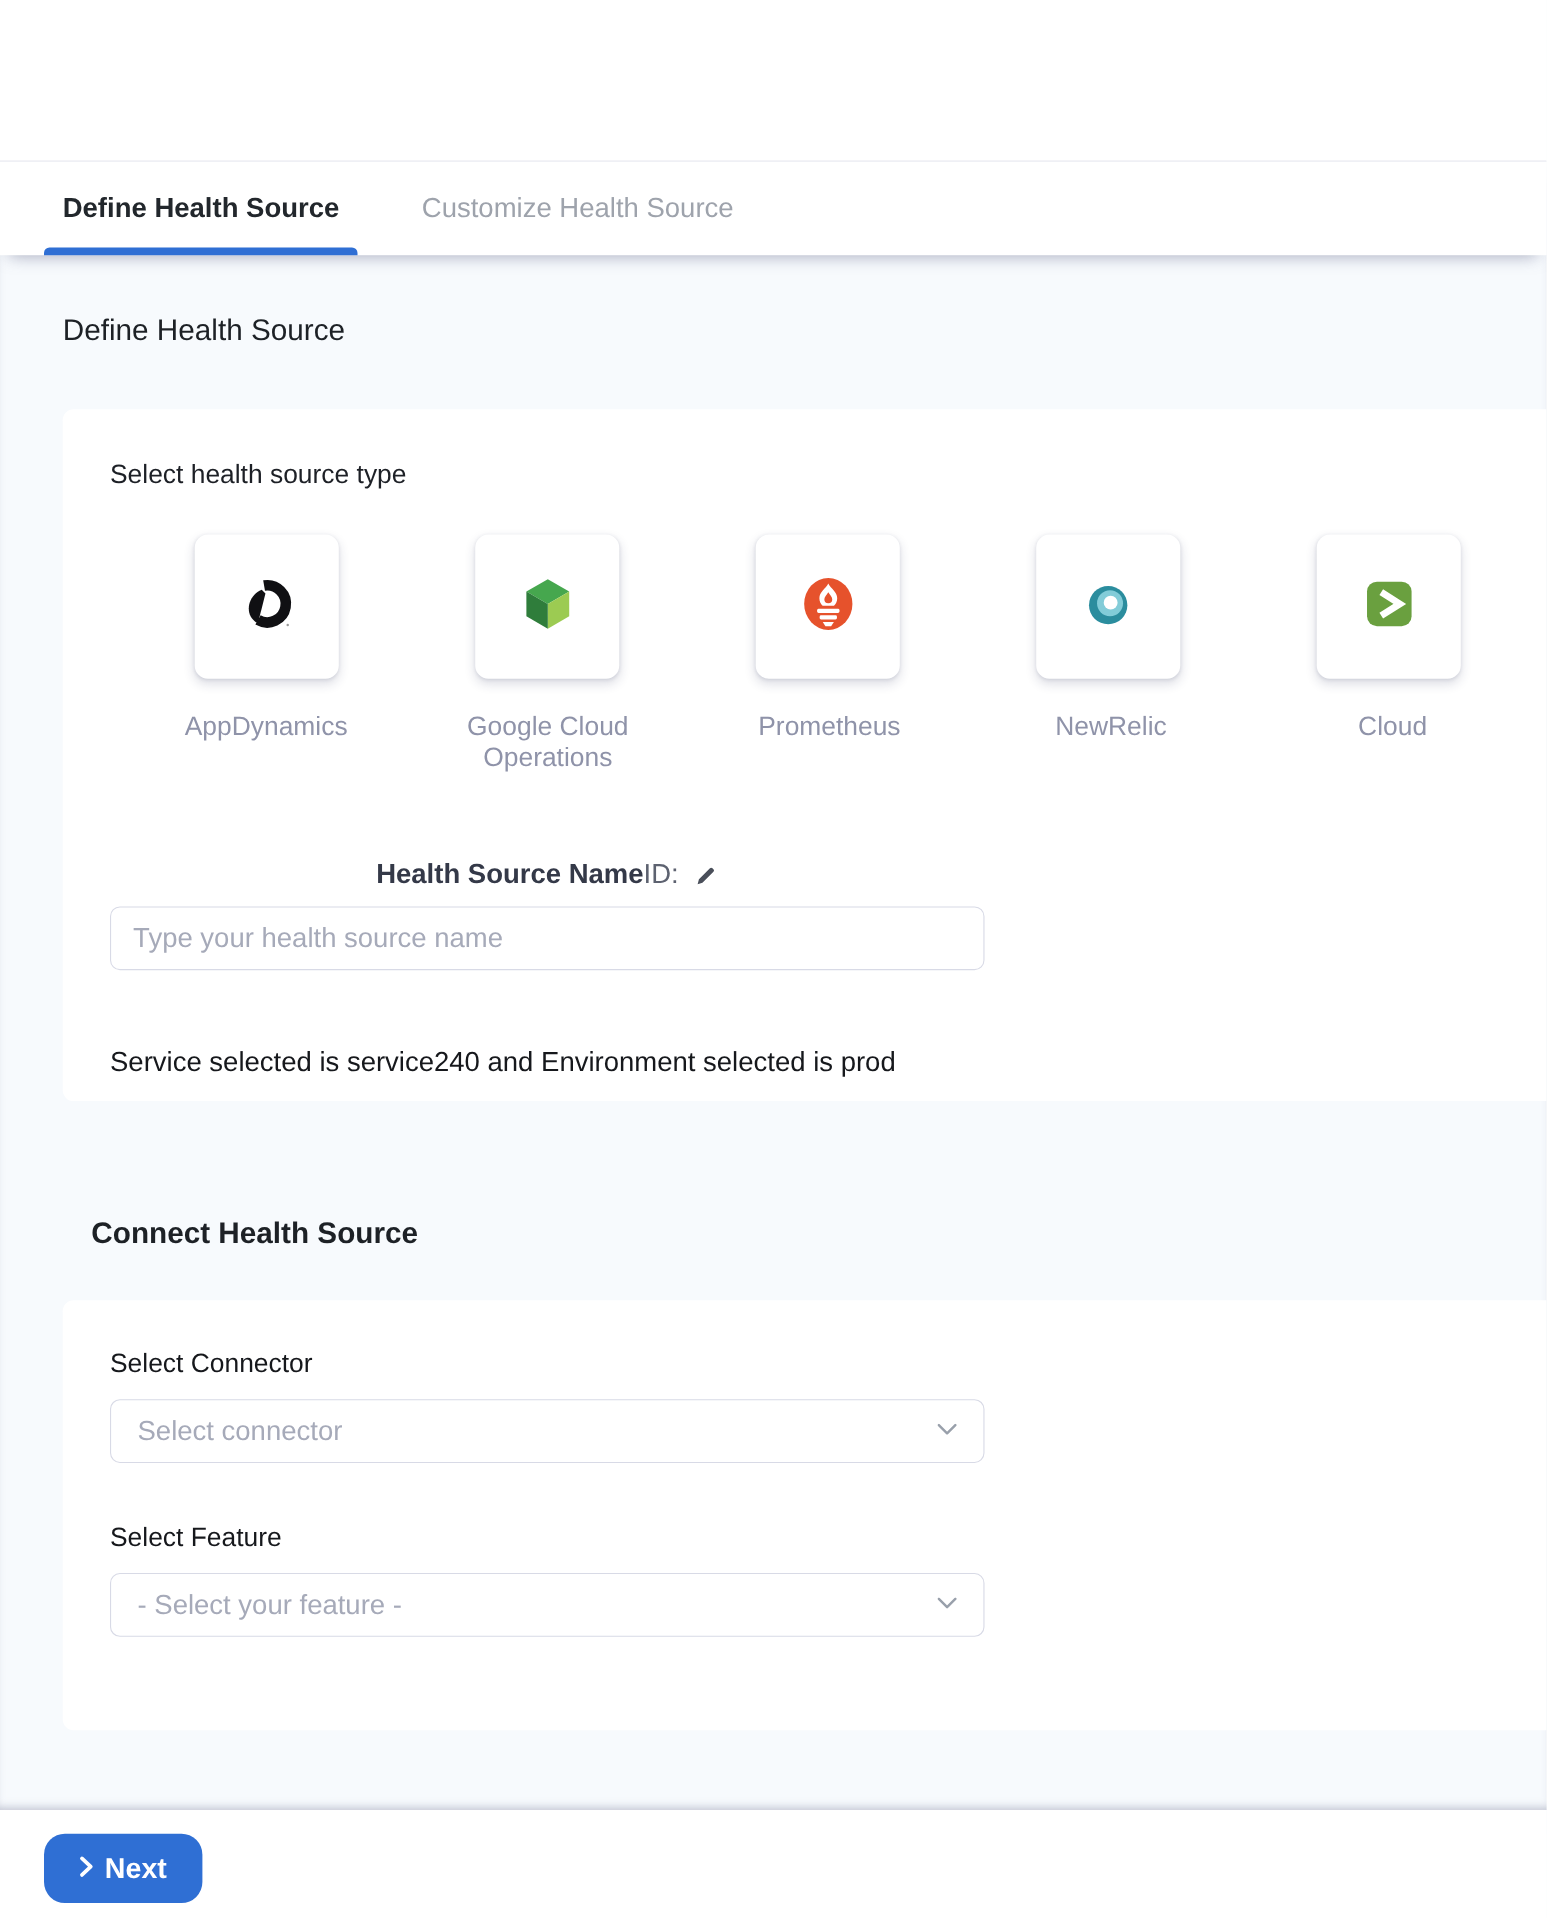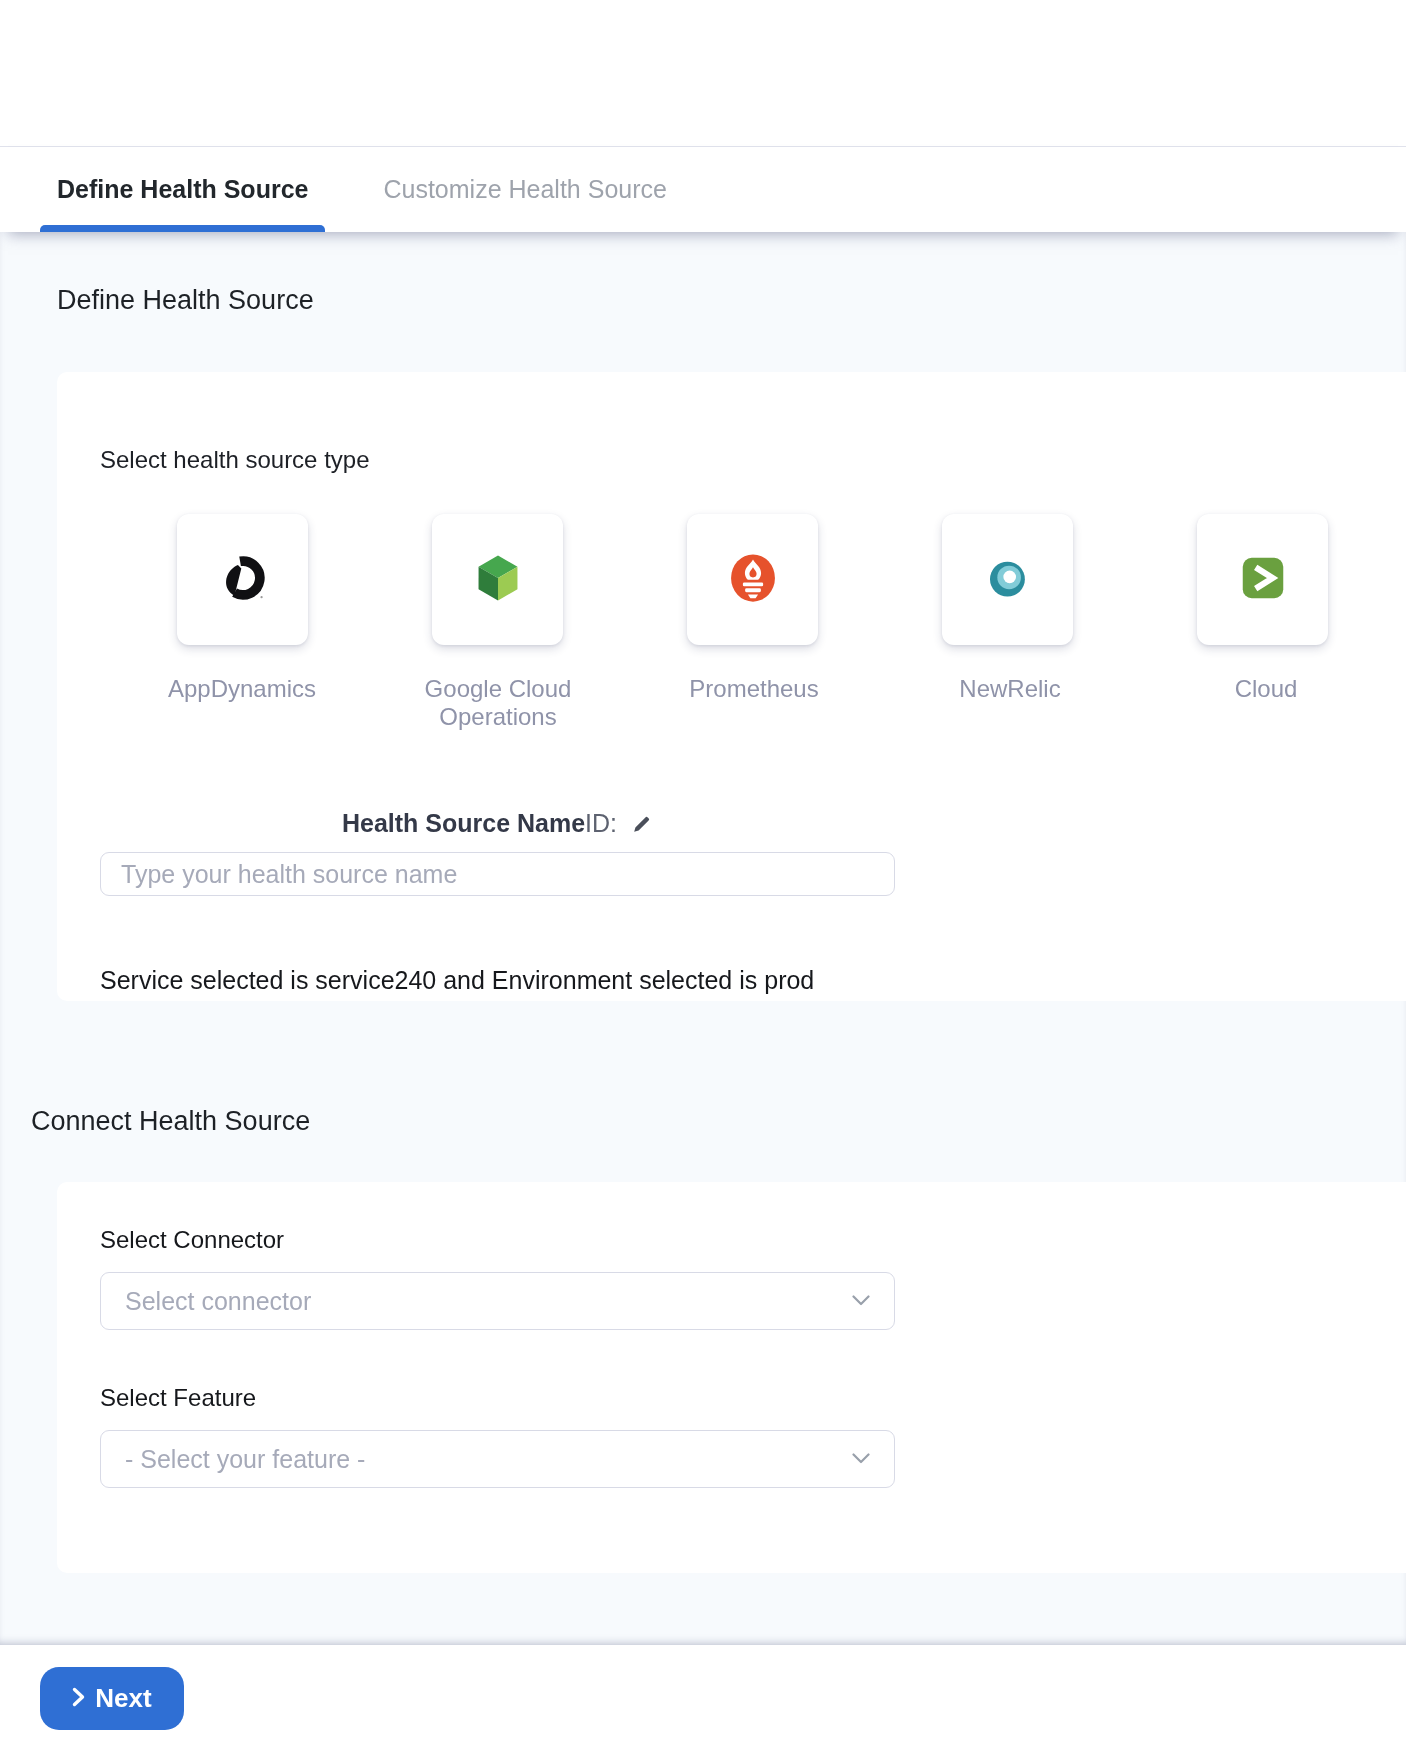--- a/index.html
+++ b/index.html
@@ -25,40 +25,40 @@
   .tab { font-size:25px; position:relative; height:100%; display:flex; align-items:center; cursor:pointer; }
   .tab.active { font-weight:700; color:#22272c; }
   .tab.inactive { color:#9ea3ac; font-weight:400; }
   .tab.active::after { content:""; position:absolute; left:-17px; right:-17px; bottom:0; height:7px;
                        background:#2f6fd4; border-radius:5px 5px 0 0; }
   
   .main { background:#f7fafd; height:1413px; position:relative;
           box-shadow: inset 0 -6px 9px -5px rgba(120,126,155,.5); }
   .section-heading { font-size:27px; font-weight:400; color:#1d2126; line-height:32px; }
   .h-define { padding: 52px 0 0 57px; }
-  .h-connect { padding: 104px 0 0 31px; }
+  .h-connect { padding: 104px 0 0 83px; font-weight: bold; }
   .card { background:#fff; border-radius:10px 0 0 10px; margin-left:57px; width:1349px; }
   .card1 { margin-top:56px; height:629px; padding:46px 0 0 43px; }
   .card2 { margin-top:45px; height:391px; padding:44px 0 0 43px; }
-  .field-label-sm { font-size:24px; color:#1d2026;margin-top:28px; }
+  .field-label-sm { font-size:24px; color:#1d2026; }
   
   .tiles-row { display:flex; gap:124px; margin:40px 0 0 77px; }
   .tile { width:131px; height:131px; background:#fff; border-radius:12px; cursor:pointer;
           box-shadow: 0 4px 10px rgba(40,45,85,.16), 0 1px 3px rgba(40,45,85,.10);
           display:flex; align-items:center; justify-content:center; }
   .tile svg { width:54px; height:54px; }
   .tile-labels { display:flex; margin-left:14px; margin-top:30px; }
   .tile-label { width:256px; text-align:center; font-size:24px; color:#8f93a9; }
   
   .name-row { width:795px; margin-top:78px; display:flex; align-items:center; justify-content:center; }
   .name-label { font-size:25px; font-weight:700; color:#343948; }
   .id-group { display:flex; align-items:center; gap:14px; }
   .id-label { font-size:25px; color:#5d6270; }
   .pencil { cursor:pointer; display:flex; }
-  .text-input { width:795px; height:44px; margin-top:14px; border:1px solid #d8dae6; border-radius:9px;
+  .text-input { width:795px; height:58px; margin-top:14px; border:1px solid #d8dae6; border-radius:9px;
                 font-size:25px; padding:0 20px; color:#1c2126; outline:none; background:#fff;
                 font-family:"Liberation Sans","DejaVu Sans",sans-serif; }
   .text-input::placeholder { color:#a6aab9; }
   .service-note { margin-top:70px; font-size:25px; color:#16181c; }
   
   .select-label { font-size:24px; color:#16181c; }
   .select-box { width:795px; height:58px; margin-top:18px; border:1px solid #d8dae6; border-radius:9px;
                 background:#fff; display:flex; align-items:center; justify-content:space-between;
                 padding:0 24px; cursor:pointer; }
   .select-placeholder { font-size:25px; color:#a6aab9; }

